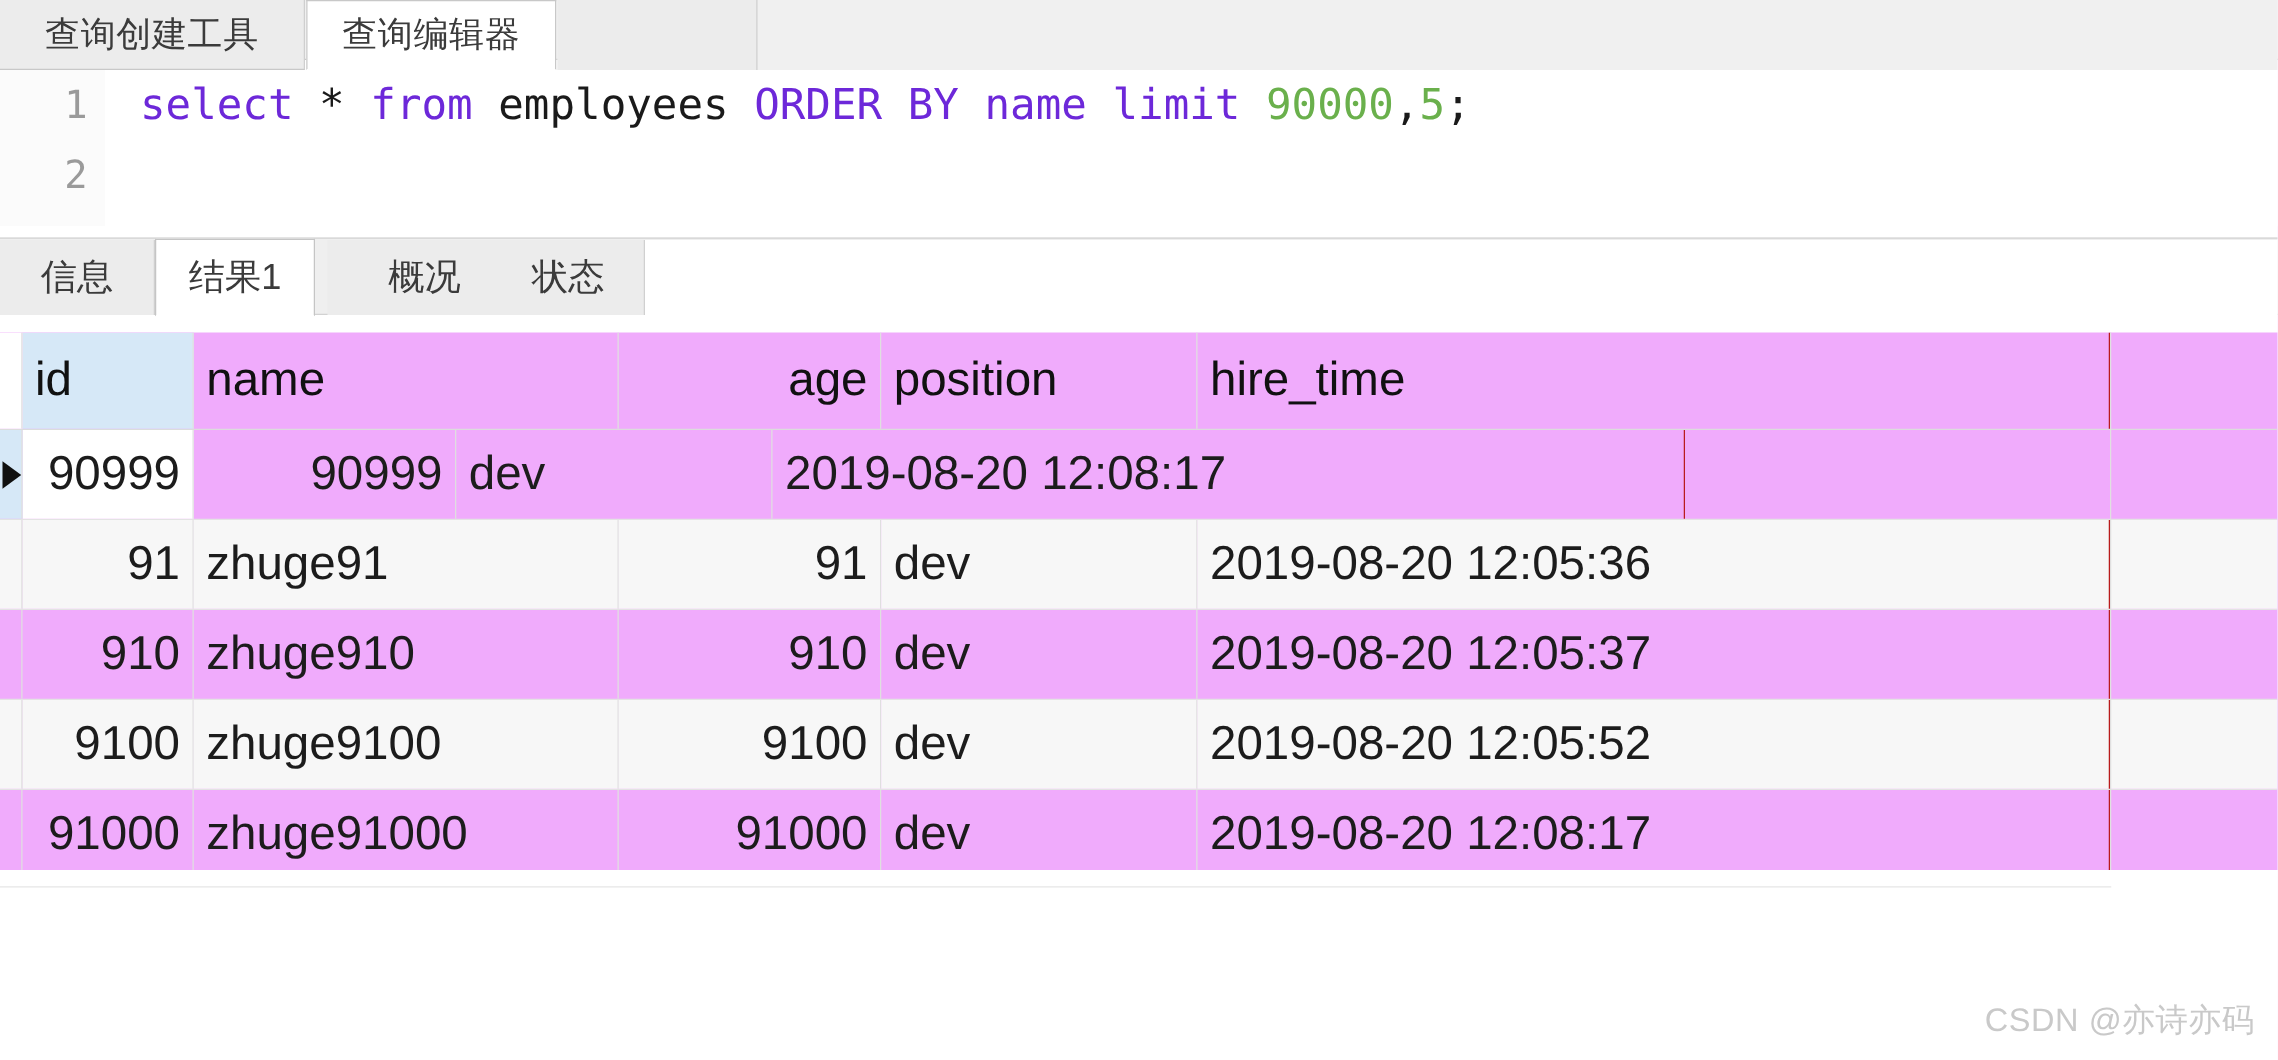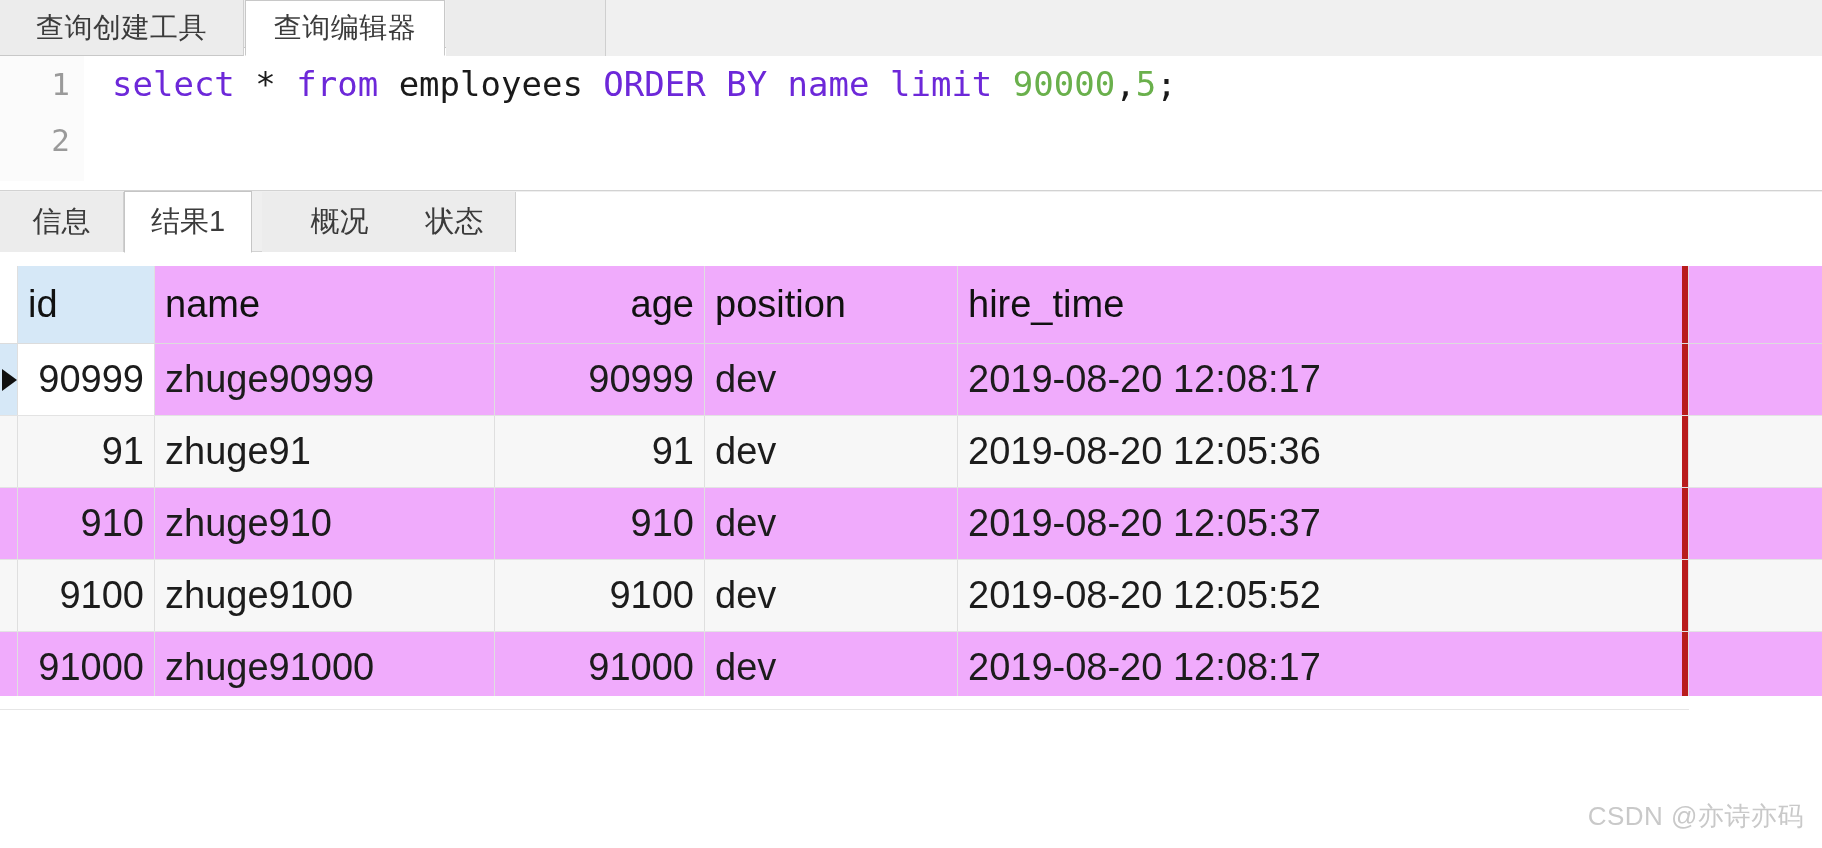--- a/index.html
+++ b/index.html
@@ -207,21 +207,21 @@
     min-width: 18px;
     padding: 0;
     border-right: 1px solid #dfdfdf;
     justify-content: center;
     position: relative;
   }
   .cell.c-id       { width: 137px; justify-content: flex-end; }
   .cell.c-name     { width: 340px; }
   .cell.c-age      { width: 210px; justify-content: flex-end; }
   .cell.c-position { width: 253px; }
-  .cell.c-hire     { width: 730px; border-right: 6px solid #b91c1c; }
+  .cell.c-hire     { width: 730px; border-right: 1px solid #b91c1c; }
   .cell.c-tail     { flex: 1; border-right: none; }
 
   .grid-row.header .cell { color: #111111; }
   .grid-row.header .cell.c-id {
     background: #d6e8f7;
     justify-content: flex-start;
   }
   .grid-row.header .cell.gut { background: #ffffff; }
 
   .grid-row.r-sel .cell.gut { background: #d6e8f7; }
@@ -309,21 +309,20 @@
         <div class="cell c-age">age</div>
         <div class="cell c-position">position</div>
         <div class="cell c-hire">hire_time</div>
         <div class="cell c-tail"></div>
       </div>
       <div class="grid-row r-sel">
         <div class="cell gut">
           <div class="row-marker"></div>
         </div>
         <div class="cell c-id">90999</div>
-        <div class="cell c-name">zhuge90999</div>
         <div class="cell c-age">90999</div>
         <div class="cell c-position">dev</div>
         <div class="cell c-hire">2019-08-20 12:08:17</div>
         <div class="cell c-tail"></div>
       </div>
       <div class="grid-row alt">
         <div class="cell gut"></div>
         <div class="cell c-id">91</div>
         <div class="cell c-name">zhuge91</div>
         <div class="cell c-age">91</div>

